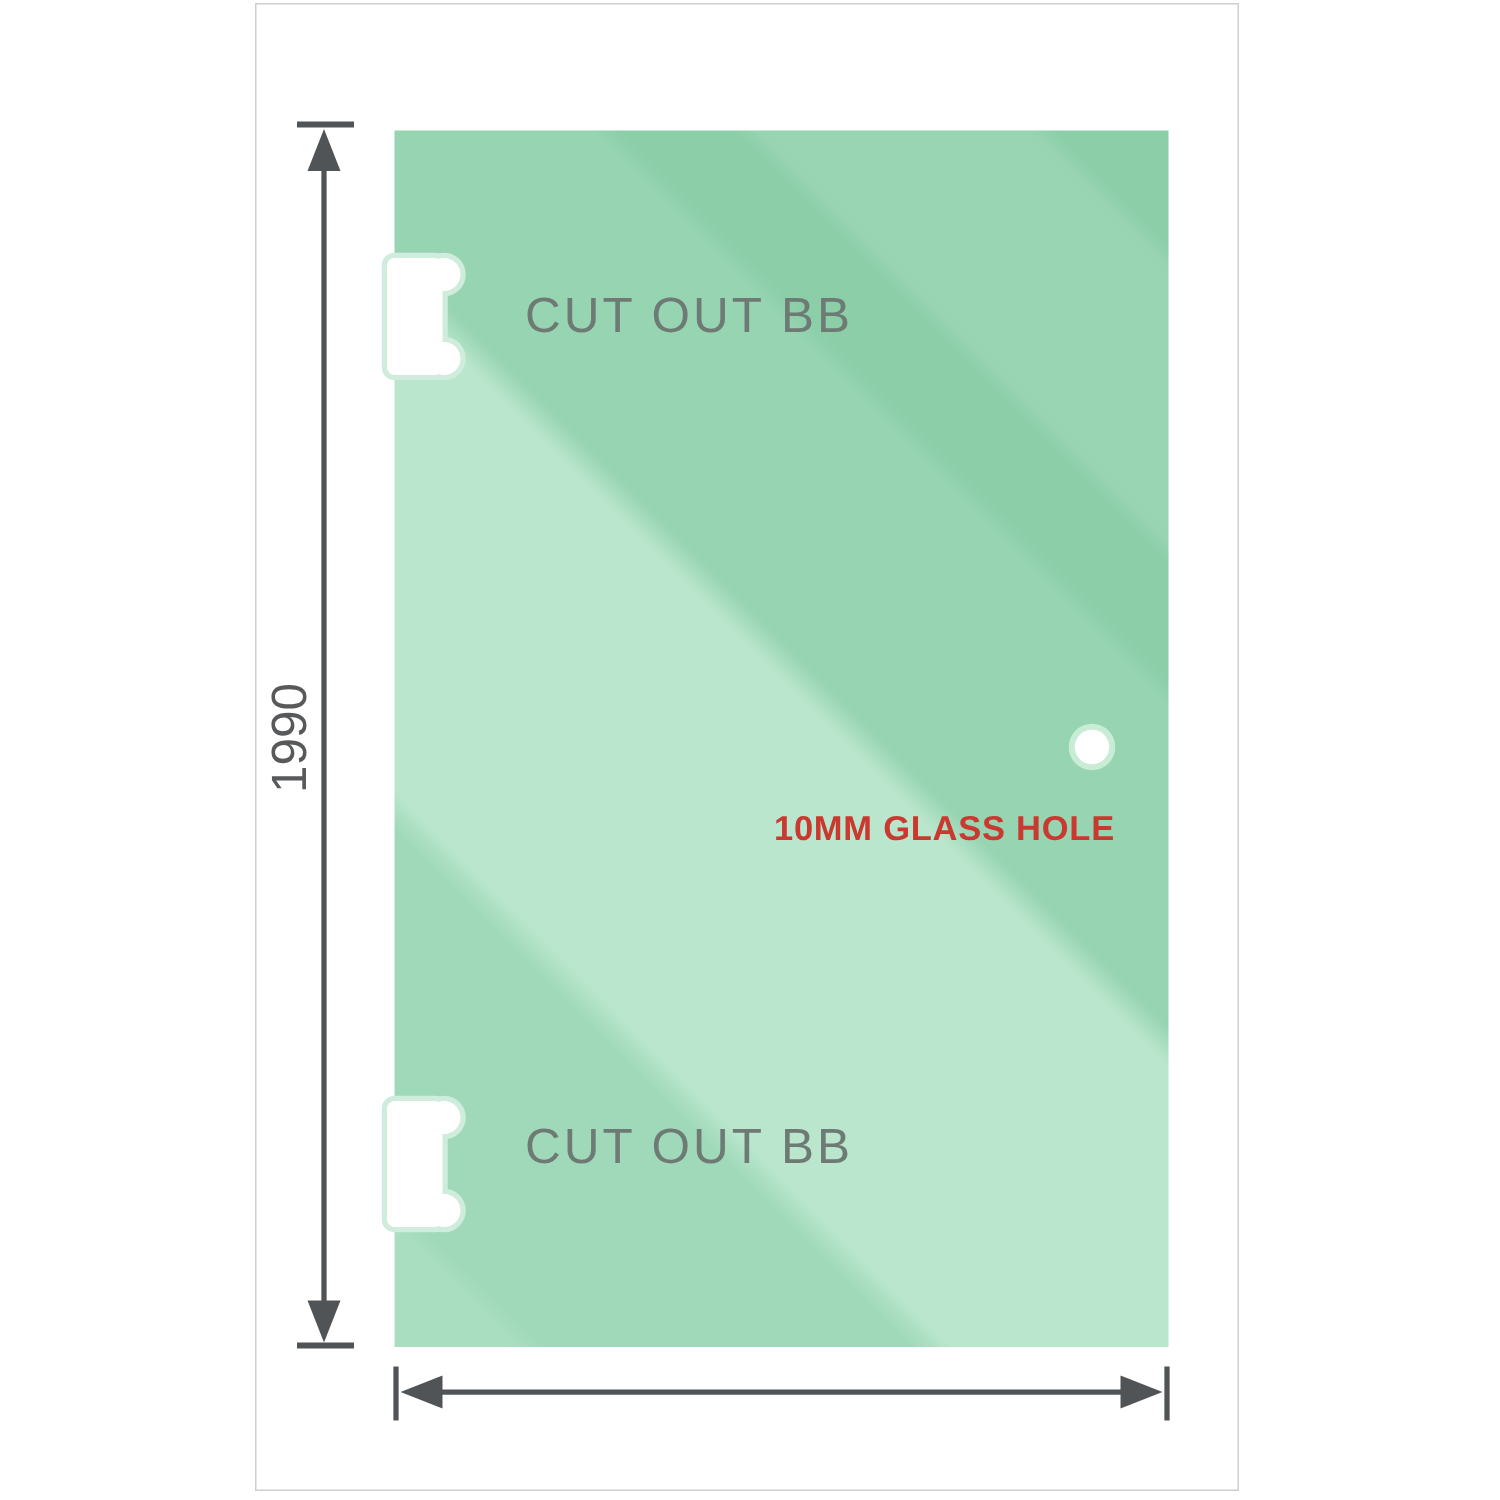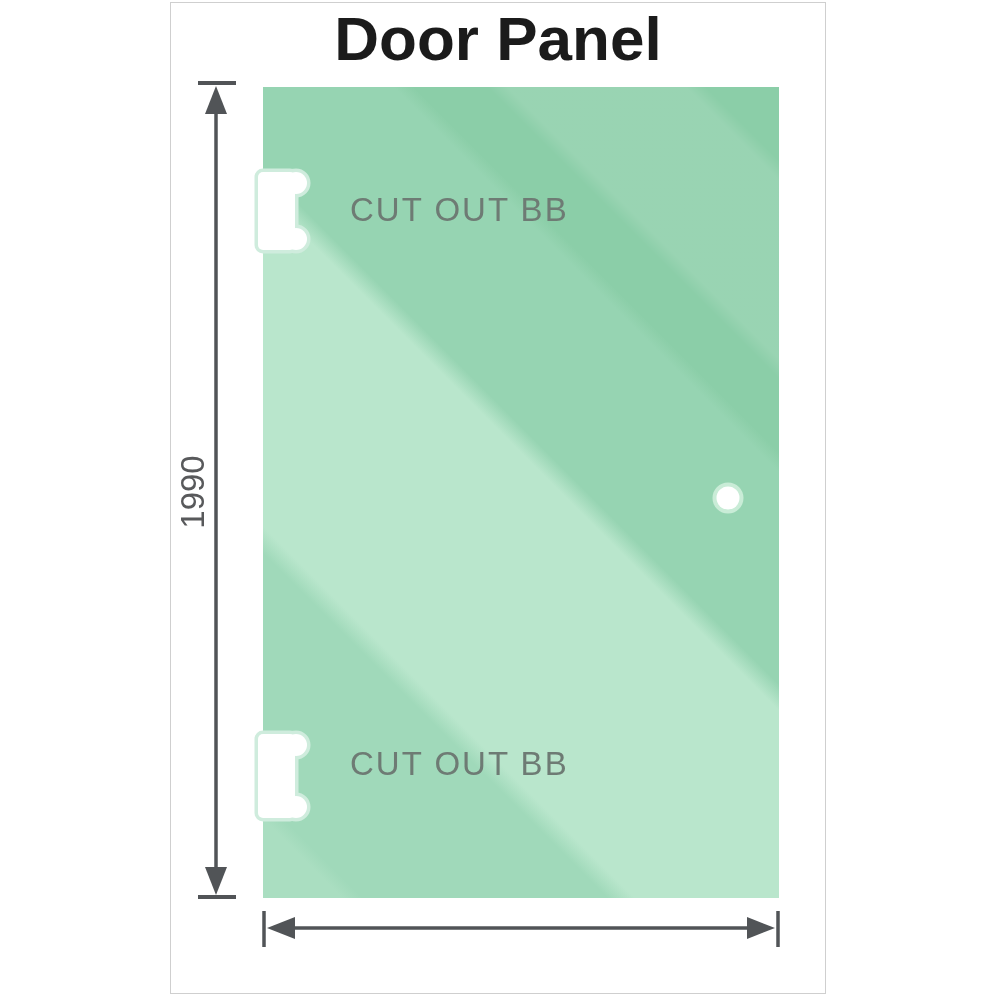--- a/index.html
+++ b/index.html
@@ -108,21 +108,20 @@
     line-height: 36px;
   }
 </style>
 </head>
 <body>
 
 <div class="stage">
 
   <div class="frame"></div>
 
-  <div class="title">Door Panel</div>
 
   <div class="glass"></div>
 
   <svg class="overlay" viewBox="0 0 1000 1000">
 
     <g>
       <g class="halo">
         <rect x="258" y="172" width="37" height="78" rx="5"></rect>
         <circle cx="296" cy="183" r="11"></circle>
         <circle cx="296" cy="239" r="11"></circle>
@@ -166,17 +165,18 @@
       <line class="dim-stroke" x1="288" y1="928" x2="754" y2="928" stroke-width="3.5"></line>
       <polygon class="dim-fill" points="267,928 295,917 295,939"></polygon>
       <polygon class="dim-fill" points="775,928 747,917 747,939"></polygon>
     </g>
   </svg>
 
   <div class="label cutout-label" style="left:350px; top:191px;">CUT OUT BB</div>
 
   <div class="label cutout-label" style="left:350px; top:745px;">CUT OUT BB</div>
 
+  <div class="label hole-label" style="left:516px; top:539px;">10MM GLASS HOLE</div>
 
   <div class="label dim-label height-label">1990</div>
 
 
 </div>
 
 </body></html>

